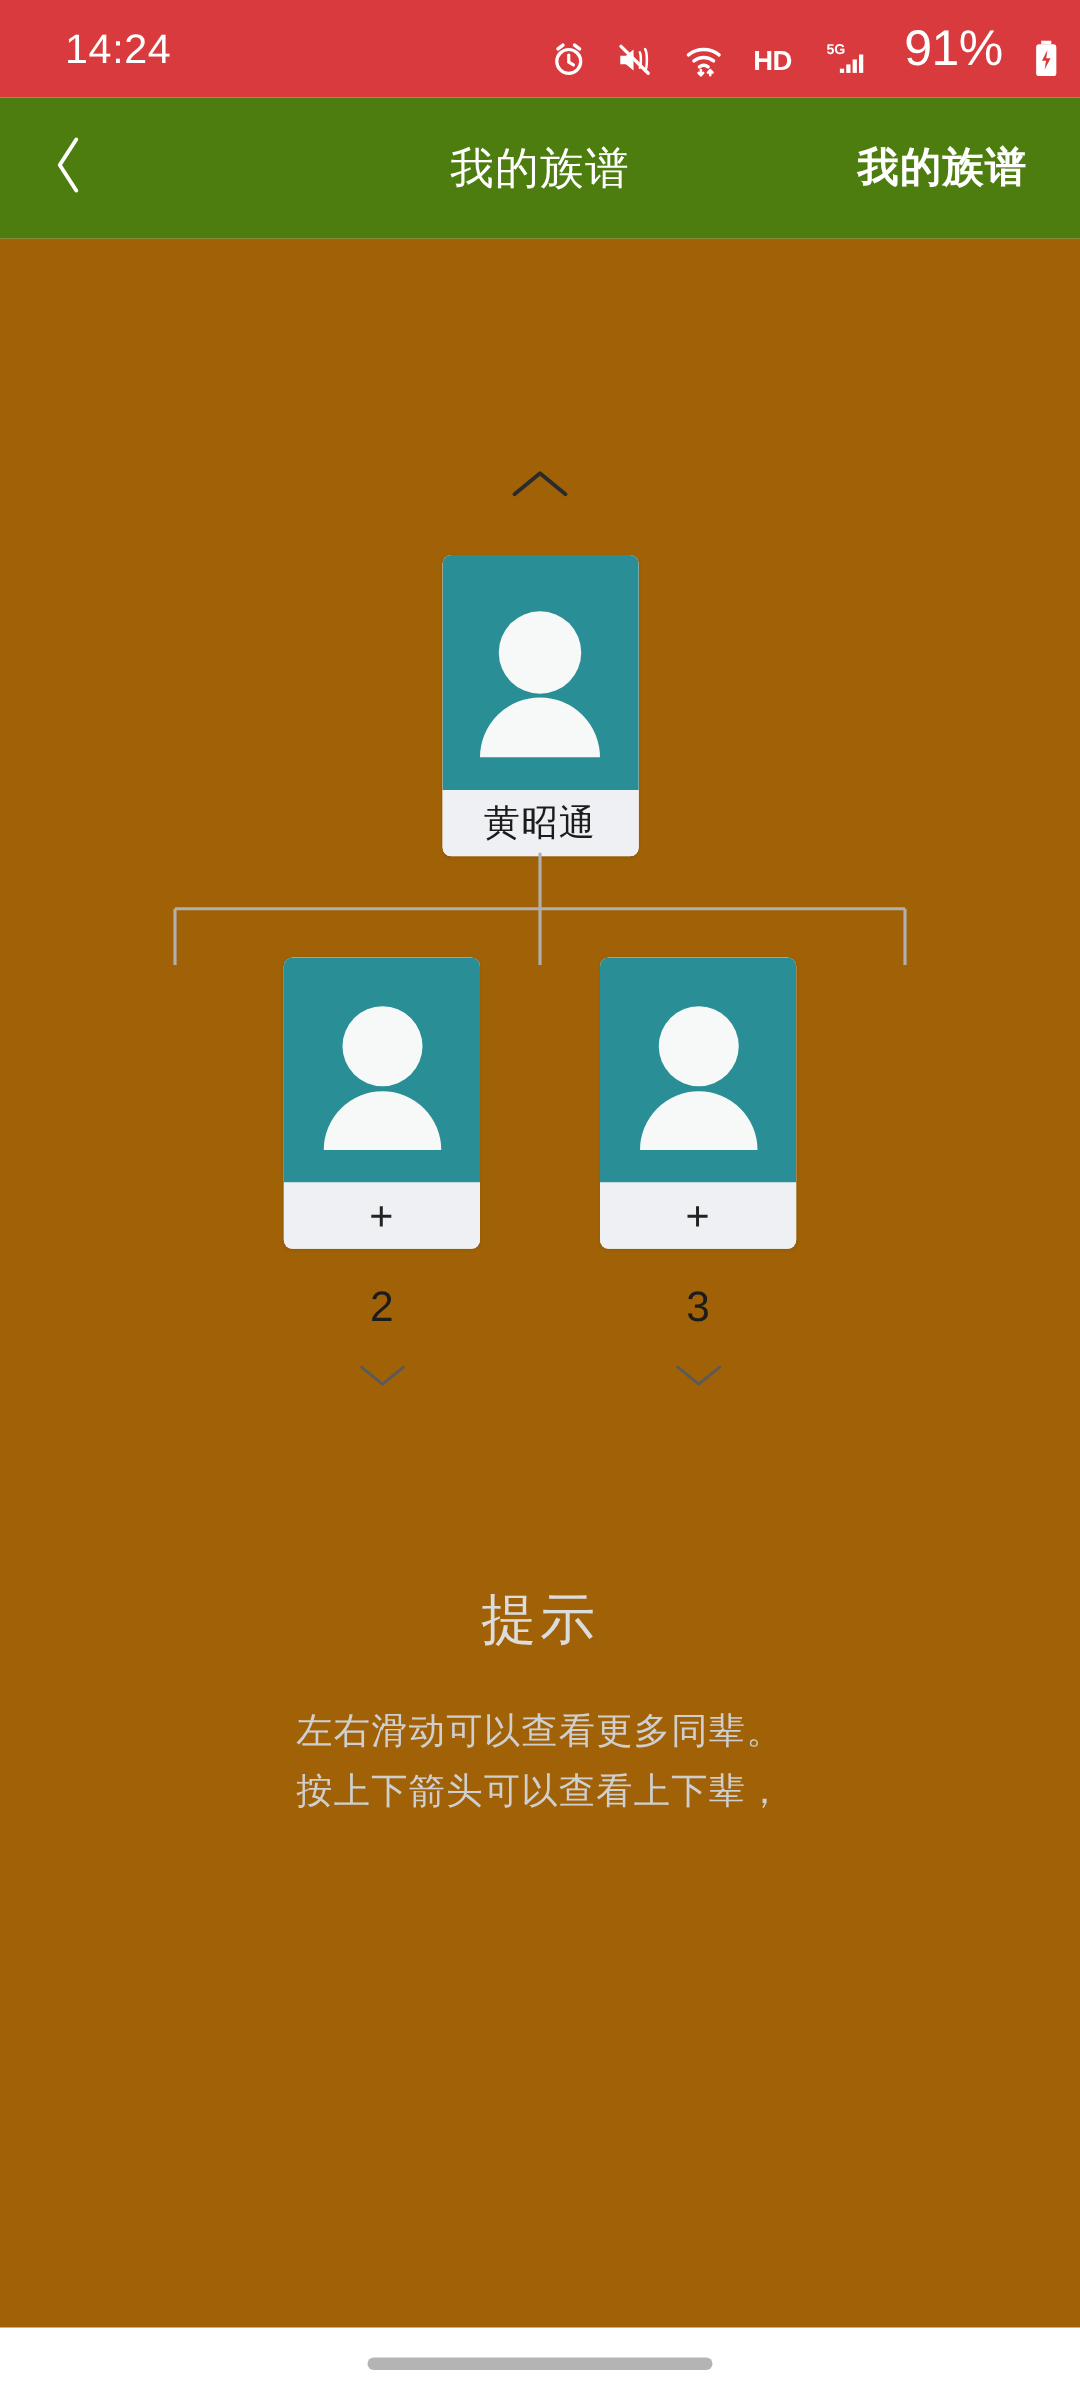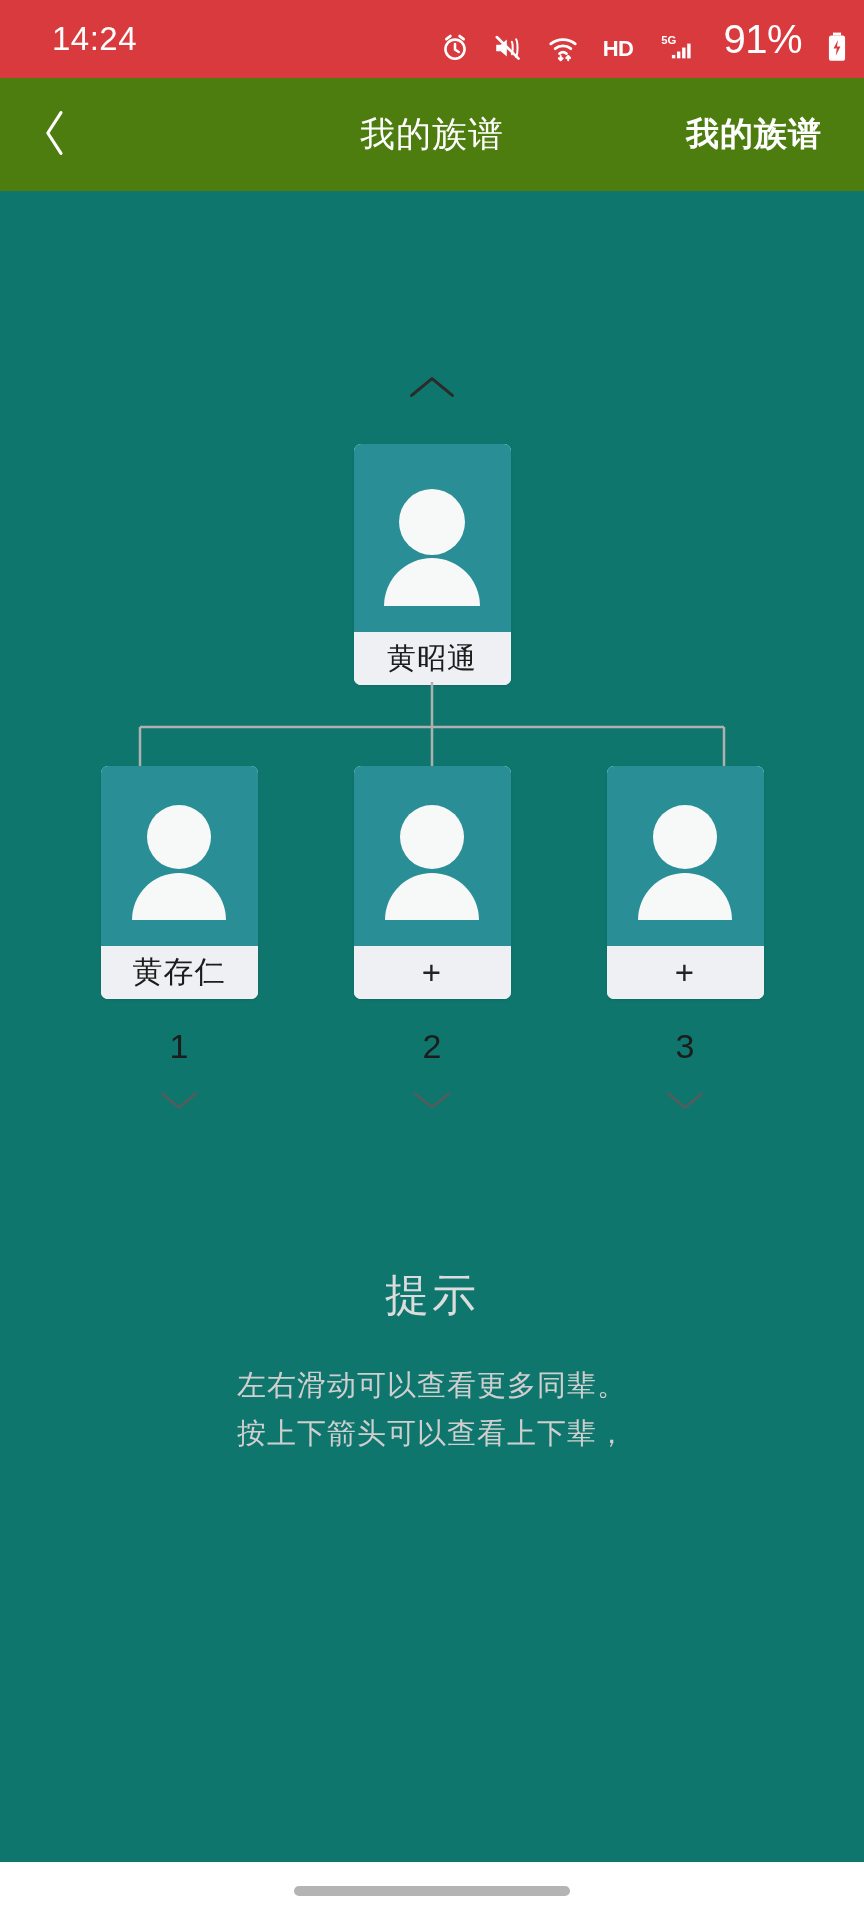--- a/index.html
+++ b/index.html
@@ -85,21 +85,21 @@
     font-size: 33px;
     font-weight: bold;
     letter-spacing: 1px;
     cursor: pointer;
   }
 
   
   .tree-area {
     position: relative;
     flex: 1 1 auto;
-    background: #0f766e;
+    background: #a16207;
     overflow: hidden;
   }
 
   .up-chevron {
     position: absolute;
     top: 182px;
     left: 0;
     width: 100%;
     display: flex;
     justify-content: center;
@@ -328,39 +328,20 @@
       <svg width="864" height="90" viewBox="0 0 864 90">
         <line x1="432" y1="0" x2="432" y2="90" stroke="#b0b0b0" stroke-width="2.5"></line>
         <line x1="140" y1="45" x2="724" y2="45" stroke="#b0b0b0" stroke-width="2.5"></line>
         <line x1="140" y1="45" x2="140" y2="90" stroke="#b0b0b0" stroke-width="2.5"></line>
         <line x1="724" y1="45" x2="724" y2="90" stroke="#b0b0b0" stroke-width="2.5"></line>
       </svg>
     </div>
 
     <div class="children-row">
 
-      <div class="child-col">
-        <div class="node-card">
-          <div class="avatar">
-            <svg width="110" height="118" viewBox="0 0 110 118">
-              <circle cx="55" cy="35" r="32" fill="#f7f9f8"></circle>
-              <path d="M8 118 a47 47 0 0 1 94 0 z" fill="#f7f9f8"></path>
-            </svg>
-          </div>
-          <div class="node-name">黄存仁</div>
-        </div>
-        <div class="child-index">1</div>
-        <div class="down-chevron">
-          <span>
-            <svg width="42" height="24" viewBox="0 0 40 22" fill="none" stroke="#5a5a5a" stroke-width="2.3" stroke-linecap="round" stroke-linejoin="round">
-              <path d="M4 5 L20 18 L36 5"></path>
-            </svg>
-          </span>
-        </div>
-      </div>
 
       <div class="child-col">
         <div class="node-card">
           <div class="avatar">
             <svg width="110" height="118" viewBox="0 0 110 118">
               <circle cx="55" cy="35" r="32" fill="#f7f9f8"></circle>
               <path d="M8 118 a47 47 0 0 1 94 0 z" fill="#f7f9f8"></path>
             </svg>
           </div>
           <div class="node-name plus">+</div>

